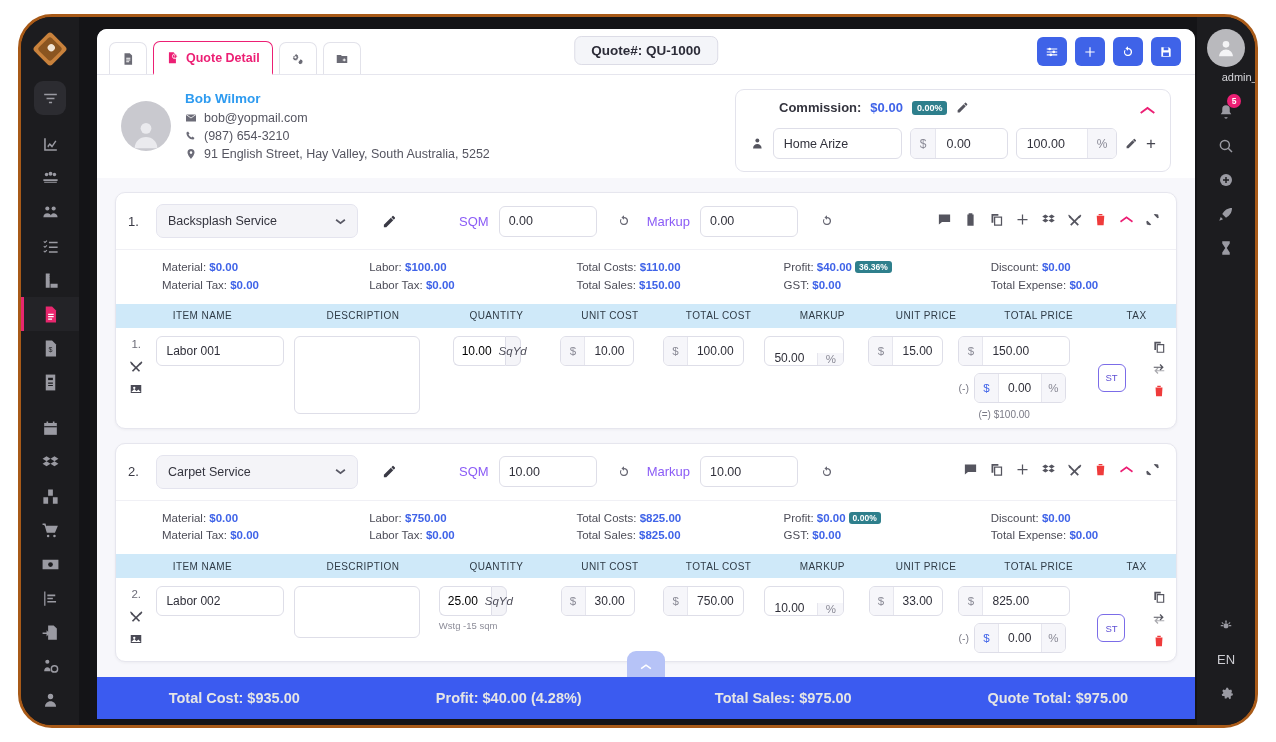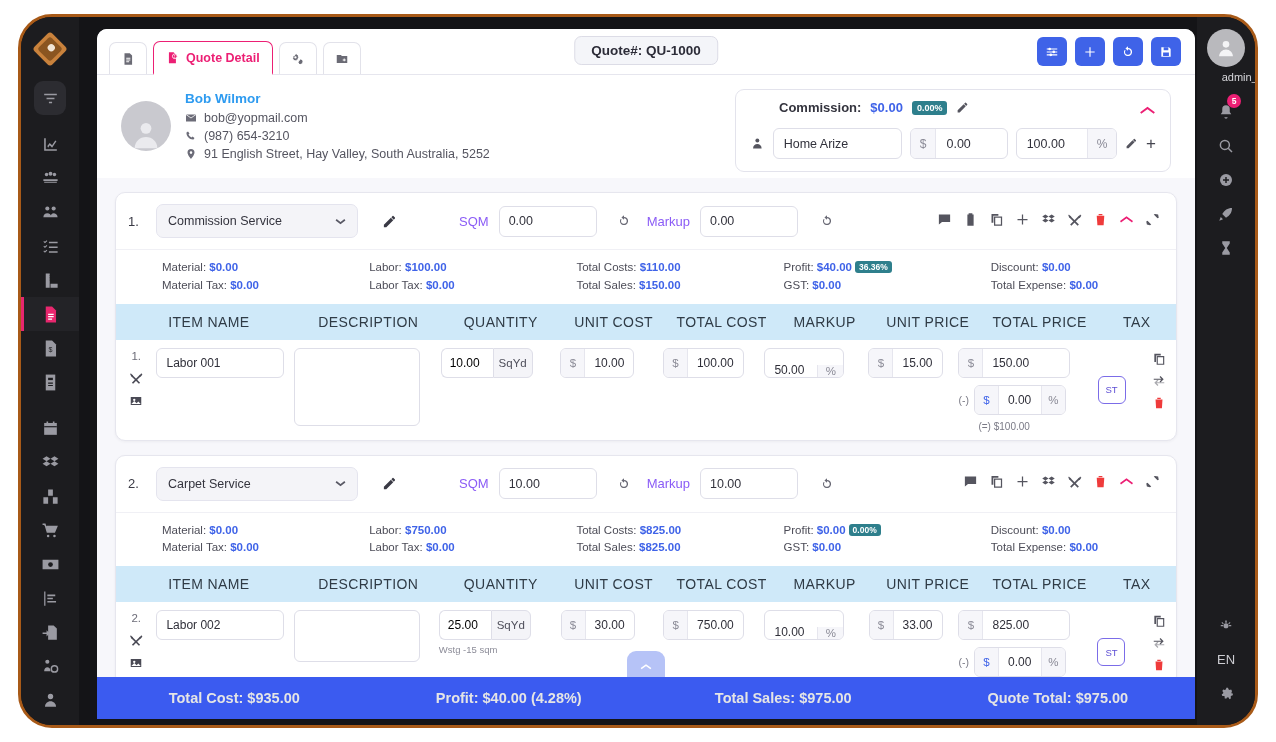--- a/index.html
+++ b/index.html
@@ -202,22 +202,22 @@
     font-size: 11.5px; color: #4c4c57;
   }
   .sum-col { width: 20%; padding-left: 34px; line-height: 1.55; }
   .sum-col b { color: #3f63e8; }
   .badge-sm {
     background: #2e7f8c; color: #fff; font-size: 8.5px; font-weight: bold;
     padding: 1px 4px; border-radius: 3px; margin-left: 3px; vertical-align: 1px;
   }
 
   .thead {
-    display: flex; background: #cfe9f9; font-size: 14px; color: #2f3b46;
-    letter-spacing: .4px; height: 36px; align-items: center; padding-left: 7px;
+    display: flex; background: #cfe9f9; font-size: 10px; color: #2f3b46;
+    letter-spacing: .4px; height: 24px; align-items: center;
   }
   .thead div { text-align: center; }
   .c1 { width: 175px; } .c2 { width: 150px; } .c3 { width: 120px; }
   .c4 { width: 110px; } .c5 { width: 110px; } .c6 { width: 100px; }
   .c7 { width: 110px; } .c8 { width: 118px; } .c9 { width: 80px; }
 
   .trow { display: flex; padding: 8px 0 8px 0; position: relative; }
   .cell { display: flex; flex-direction: column; align-items: center; }
   .row-idxcol {
     width: 42px; display: flex; flex-direction: column; align-items: center;
@@ -228,22 +228,22 @@
     width: 128px; height: 30px; border: 1px solid #dedee8; border-radius: 6px;
     display: flex; align-items: center; padding: 0 9px; font-size: 12px; color: #2f2f39; background:#fff;
   }
   .desc-box {
     width: 126px; height: 78px; border: 1px solid #dedee8; border-radius: 6px; background: #fff;
   }
   .desc-box.short { height: 52px; }
   .qty-wrap { display: flex; }
   .qty-wrap .v { width: 52px; height: 30px; border: 1px solid #dedee8; border-right:none; border-radius: 6px 0 0 6px;
     display:flex;align-items:center;padding:0 8px;font-size:12px;background:#fff;}
-  .qty-wrap .u { width: 40px; height: 30px; border: 1px solid #dedee8; border-radius: 0 6px 6px 0;
-    background:#f4f4f8; display:flex;align-items:center;justify-content:center;font-size:11.5px;color:#4e4e5a;}
+  .qty-wrap .u { width: 16px; height: 30px; border: 1px solid #dedee8; border-radius: 0 6px 6px 0;
+    background:#f4f4f8; display:flex;align-items:center;justify-content:center;font-size:11.5px;color:#4e4e5a;font-style:italic;}
   .wstg { font-size: 9.5px; color: #8c8c98; margin-top: 4px; }
   .money {
     display: flex; height: 30px; border: 1px solid #dedee8; border-radius: 6px; background:#fff; overflow:hidden;
   }
   .money .s { width: 24px; background:#f6f6fa; border-right:1px solid #e6e6ee;
     display:flex;align-items:center;justify-content:center;font-size:11.5px;color:#8a8a96;}
   .money .v { padding: 0 9px; display:flex;align-items:center;font-size:12px;color:#2f2f39; }
   .pctinp { display:flex; height:30px; border:1px solid #dedee8; border-radius:6px; background:#fff; overflow:hidden;align-items:flex-end;}
   .pctinp .v { padding: 0 9px; display:flex;align-items:center;font-size:12px;color:#2f2f39; width:52px;}
   .pctinp .s { width: 26px; background:#f6f6fa; border-left:1px solid #e6e6ee;
@@ -593,21 +593,21 @@
                 </svg>
             <span class="plus-ic">+</span>
           </div>
         </div>
       </div>
 
       <div class="svc-card">
         <div class="svc-head">
           <span class="svc-num">1.</span>
           <div class="svc-select">
-            <span>Commission Service</span>
+            <span>Backsplash Service</span>
             <svg viewBox="0 0 12 8">
                   <path d="M1 2l5 4 5-4"></path>
                 </svg>
           </div>
           <svg class="svc-pencil" viewBox="0 0 24 24">
                 <path d="M3 17.2V21h3.8L18 9.8 14.2 6zM20.7 7.1a1 1 0 0 0 0-1.4l-2.4-2.4a1 1 0 0 0-1.4 0L15 5.2 18.8 9z"></path>
               </svg>
           <span class="svc-sqm-label">SQM</span>
           <div class="svc-inp">
                 <span>0.00</span>

